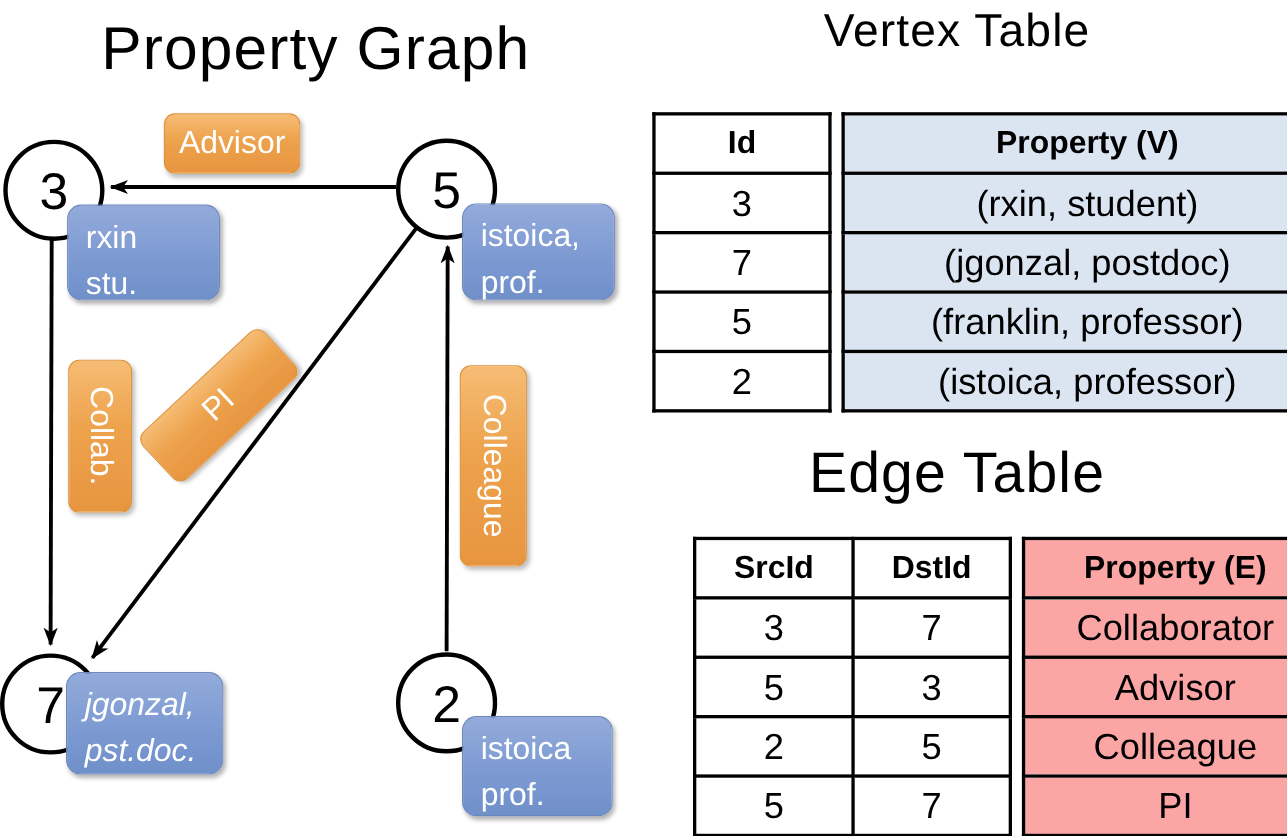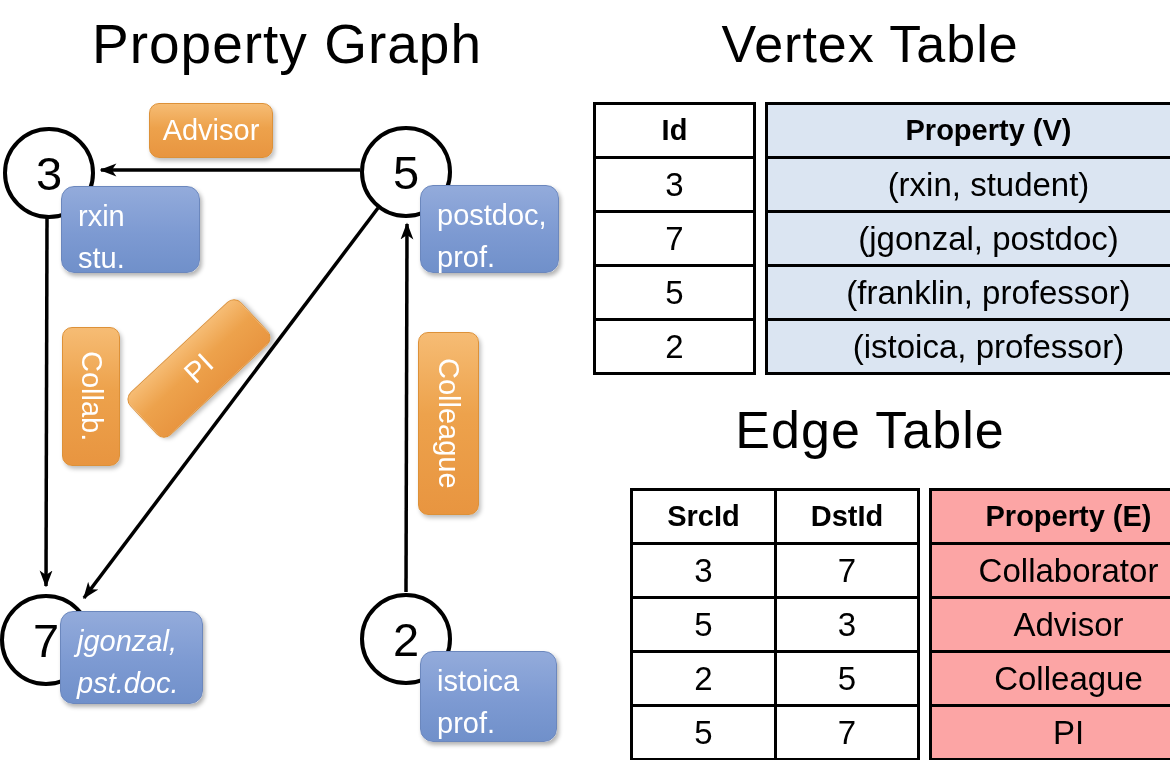--- a/index.html
+++ b/index.html
@@ -2,21 +2,21 @@
 <html><head>
 <meta charset="utf-8">
 <style>
   html,body{margin:0;padding:0;background:#ffffff;}
   body{font-family:"Liberation Sans", sans-serif; -webkit-font-smoothing:antialiased;}
   #stage{position:relative;width:1170px;height:760px;background:#fff;overflow:hidden;}
 
   .title{position:absolute;color:#000;font-weight:300;letter-spacing:1px;white-space:nowrap;
          transform:translateX(-50%);}
   #graph-title{left:287px;top:12px;font-size:55px;}
-  #vertex-title{left:870px;top:14px;font-size:52px;}
+  #vertex-title{left:870px;top:4px;font-size:42px;}
   #edge-title{left:870px;top:400px;font-size:52px;}
 
   
   #edge-svg{position:absolute;left:0;top:0;z-index:1;}
 
   .node{position:absolute;width:84px;height:84px;border:4px solid #000;border-radius:50%;
         background:#fff;display:flex;align-items:center;justify-content:center;
         font-size:47px;color:#000;z-index:3;}
   #node-3{left:3px;top:127px;}
   #node-5{left:360px;top:126px;}
@@ -101,21 +101,21 @@
   </div>
   <div id="node-2" class="node">
     <span>2</span>
   </div>
 
   <div id="box-rxin" class="pbox">
     <div>rxin</div>
     <div>stu.</div>
   </div>
   <div id="box-franklin" class="pbox">
-    <div>postdoc,</div>
+    <div>istoica,</div>
     <div>prof.</div>
   </div>
   <div id="box-jgonzal" class="pbox">
     <div>jgonzal,</div>
     <div>pst.doc.</div>
   </div>
   <div id="box-istoica" class="pbox">
     <div>istoica</div>
     <div>prof.</div>
   </div>

